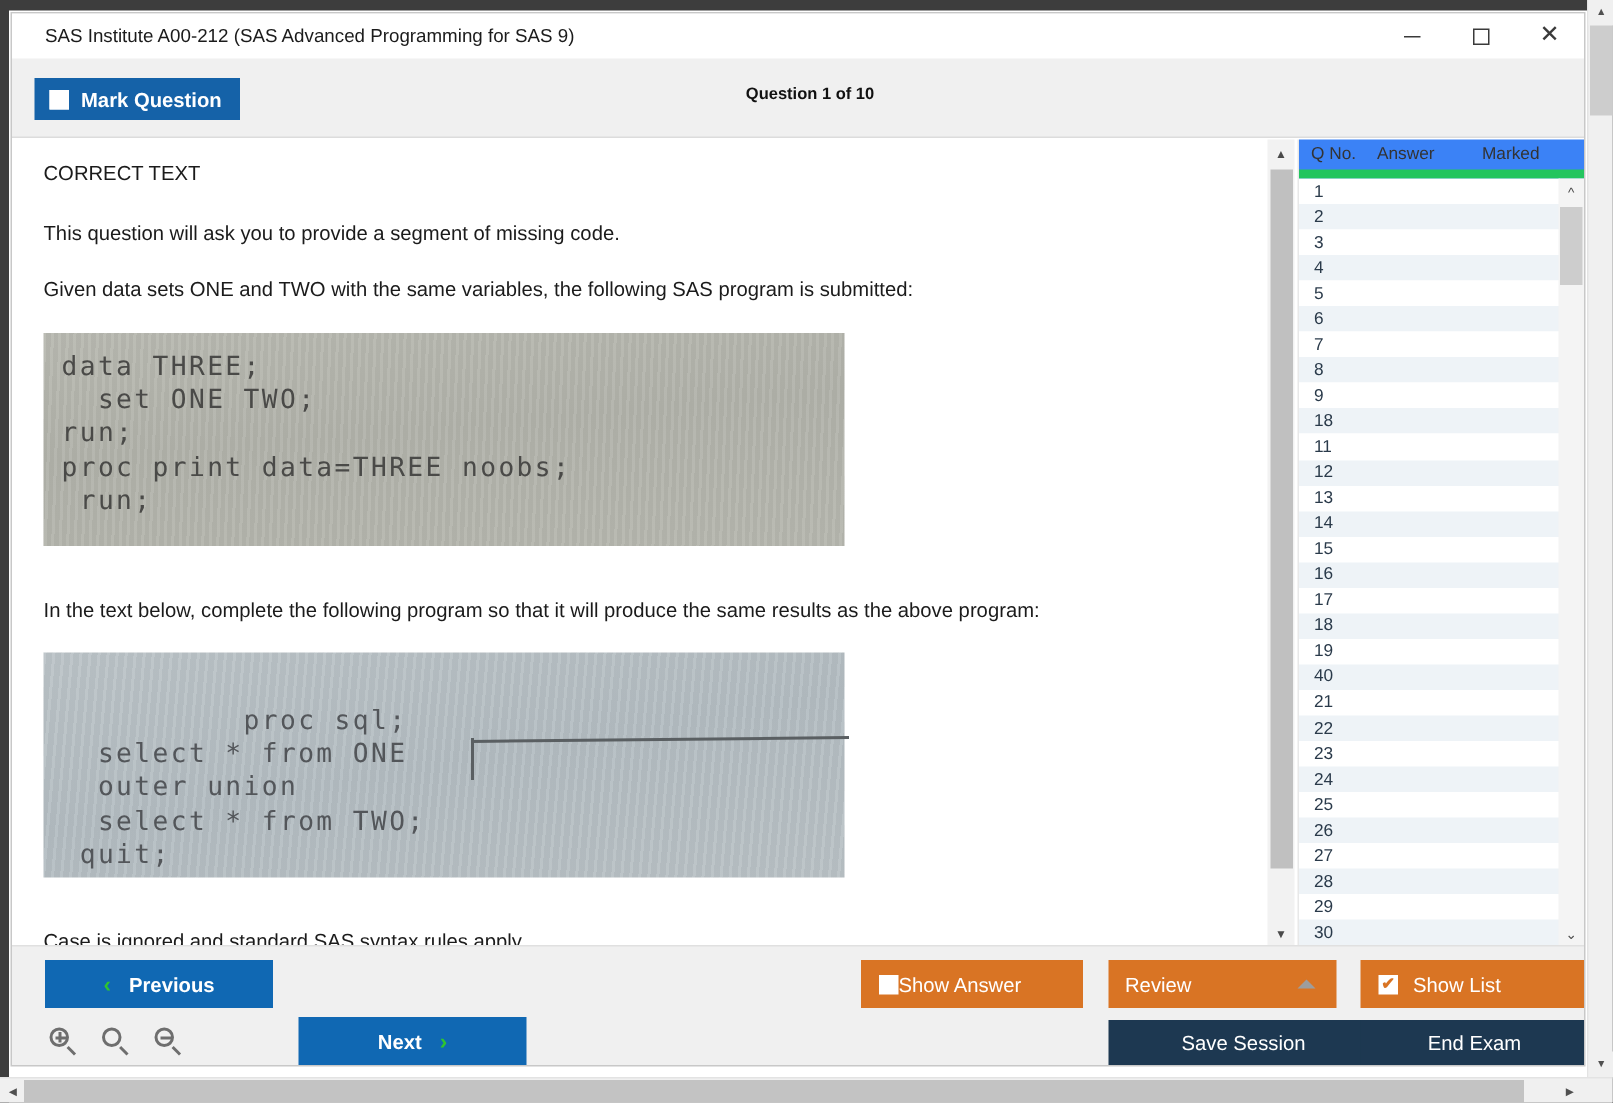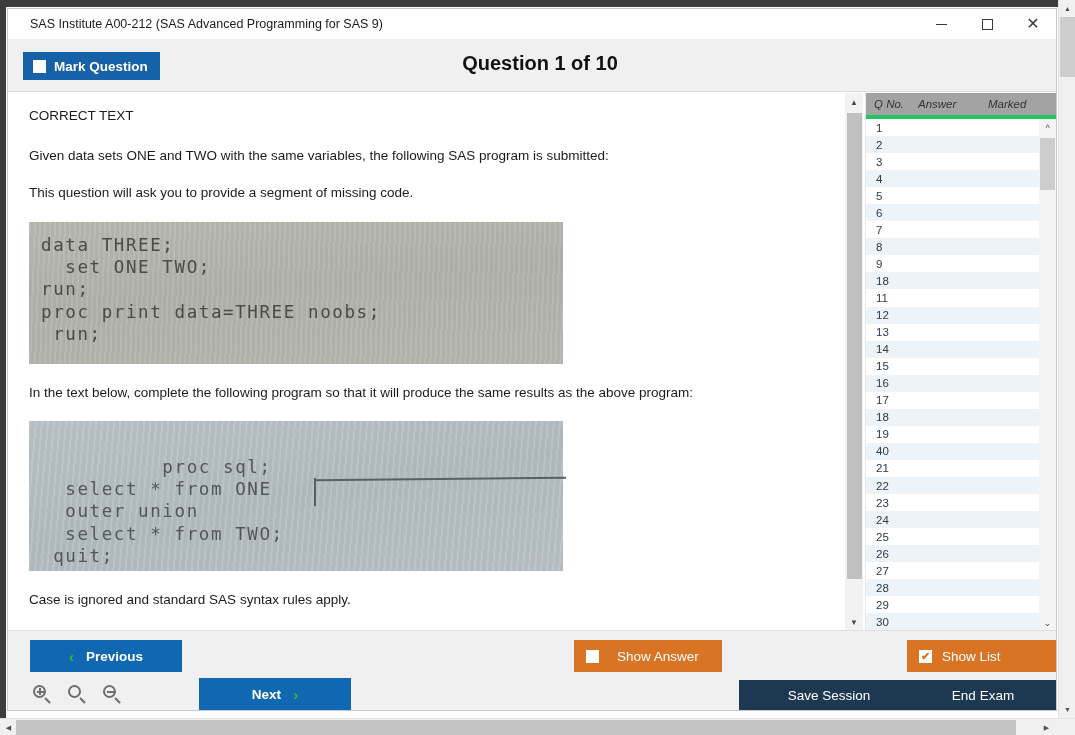--- a/index.html
+++ b/index.html
@@ -104,21 +104,21 @@
     font-size: 13.5px; font-weight: bold;
     cursor: pointer; border: none;
   }
   #mark-question-btn .cbox {
     width: 13px; height: 13px; background: #ffffff; display: block;
     border: 1px solid #ffffff;
   }
   #question-counter {
     position: absolute; left: 0; top: 0; width: 1048px; height: 40px;
     display: flex; align-items: center; justify-content: center;
-    font-size: 20px; font-weight: bold; color: #111111;
+    font-size: 11px; font-weight: bold; color: #111111;
     padding-top: 8px;
     pointer-events: none;
     padding-left: 16px;
   }
 
   
   #content-scroll-wrap {
     position: absolute; left: 0; top: 84px; width: 836px; height: 538px;
     background: #ffffff; overflow: hidden;
   }
@@ -135,21 +135,21 @@
   
   .code-photo {
     position: relative;
     font-family: "DejaVu Sans Mono", monospace;
     font-size: 17.5px;
     letter-spacing: 1.6px;
     color: #4a4a48;
     padding: 12px 10px 10px 12px;
     white-space: pre;
     line-height: 1.28;
-    margin-bottom: 20px;
+    margin-bottom: 34px;
     filter: blur(0.35px);
   }
   #code-block-1 {
     width: 534px; height: 142px;
     background:
       repeating-linear-gradient(92deg, rgba(255,255,255,0.045) 0 2px, rgba(0,0,0,0.035) 2px 5px),
       linear-gradient(175deg, #b9bab2 0%, #b2b3ab 45%, #b7b8b0 100%);
   }
   #code-block-2 {
     width: 534px; height: 150px;
@@ -192,25 +192,24 @@
 
   
   #question-list-panel {
     position: absolute; left: 857px; top: 84px;
     width: 191px; height: 538px;
     background: #ffffff;
     border-left: 1px solid #e8e8e8;
   }
   #qlist-header {
     position: absolute; left: 0; top: 0; width: 191px; height: 26px;
-    background: #a3a3a3;
+    background: #3b82f6;
     display: flex; align-items: center;
     font-size: 11.5px; color: #333333;
-    border-bottom: 4px solid #22c55e;
-    font-style: italic;
+    border-bottom: 6px solid #22c55e;
   }
   #qlist-header .col-qno { width: 52px; padding-left: 8px; }
   #qlist-header .col-answer { width: 70px; }
   #qlist-header .col-marked { width: 65px; }
   #qlist-rows {
     position: absolute; left: 0; top: 26px; width: 174px; height: 512px;
     overflow: hidden;
   }
   .qrow {
     display: flex; align-items: center;
@@ -257,21 +256,21 @@
     background: #1068b3; justify-content: center; gap: 12px;
   }
   #btn-next {
     left: 191px; top: 9px; width: 152px; height: 32px;
     background: #1068b3; justify-content: center; gap: 12px; margin-top: 38px;
   }
   .chev { color: #2fc42f; font-size: 15px; font-weight: bold; }
 
   #btn-show-answer {
     left: 566px; top: 9px; width: 148px; height: 32px;
-    background: #d97424; padding-left: 12px; gap: 18px; font-weight: normal;
+    background: #d97424; padding-left: 12px; gap: 0; font-weight: normal;
   }
   #btn-show-answer .cbox {
     width: 13px; height: 13px; background: #ffffff; display: block;
   }
   #btn-review {
     left: 731px; top: 9px; width: 152px; height: 32px;
     background: #d97424; padding-left: 11px; font-weight: normal;
   }
   #btn-review .caret-up {
     position: absolute; right: 14px; top: 13px;
@@ -352,22 +351,22 @@
       <div id="question-counter">Question 1 of 10</div>
       <button id="mark-question-btn">
         <span class="cbox"></span>
         <span>Mark Question</span>
       </button>
     </div>
 
     <div id="content-scroll-wrap">
       <div id="content-body">
         <div class="q-para first">CORRECT TEXT</div>
+        <div class="q-para">This question will ask you to provide a segment of missing code.</div>
         <div class="q-para">Given data sets ONE and TWO with the same variables, the following SAS program is submitted:</div>
-        <div class="q-para">This question will ask you to provide a segment of missing code.</div>
 
         <div class="code-photo" id="code-block-1">data THREE;
   set ONE TWO;
 run;
 proc print data=THREE noobs;
  run;</div>
 
         <div class="q-para">In the text below, complete the following program so that it will produce the same results as the above program:</div>
 
         <div class="code-photo" id="code-block-2">
@@ -581,20 +580,24 @@
         <div class="zoom-icon">
           <span class="lens"></span>
           <span class="minus-h"></span>
           <span class="handle"></span>
         </div>
       </div>
 
       <button class="btn" id="btn-show-answer">
         <span class="cbox"></span>
         <span>Show Answer</span>
+      </button>
+      <button class="btn" id="btn-review">
+        <span>Review</span>
+        <span class="caret-up"></span>
       </button>
       <button class="btn" id="btn-show-list">
         <span class="cbox-checked">✔</span>
         <span>Show List</span>
       </button>
       <button class="btn" id="btn-save-session">
         <span>Save Session</span>
       </button>
       <button class="btn" id="btn-end-exam">
         <span>End Exam</span>

